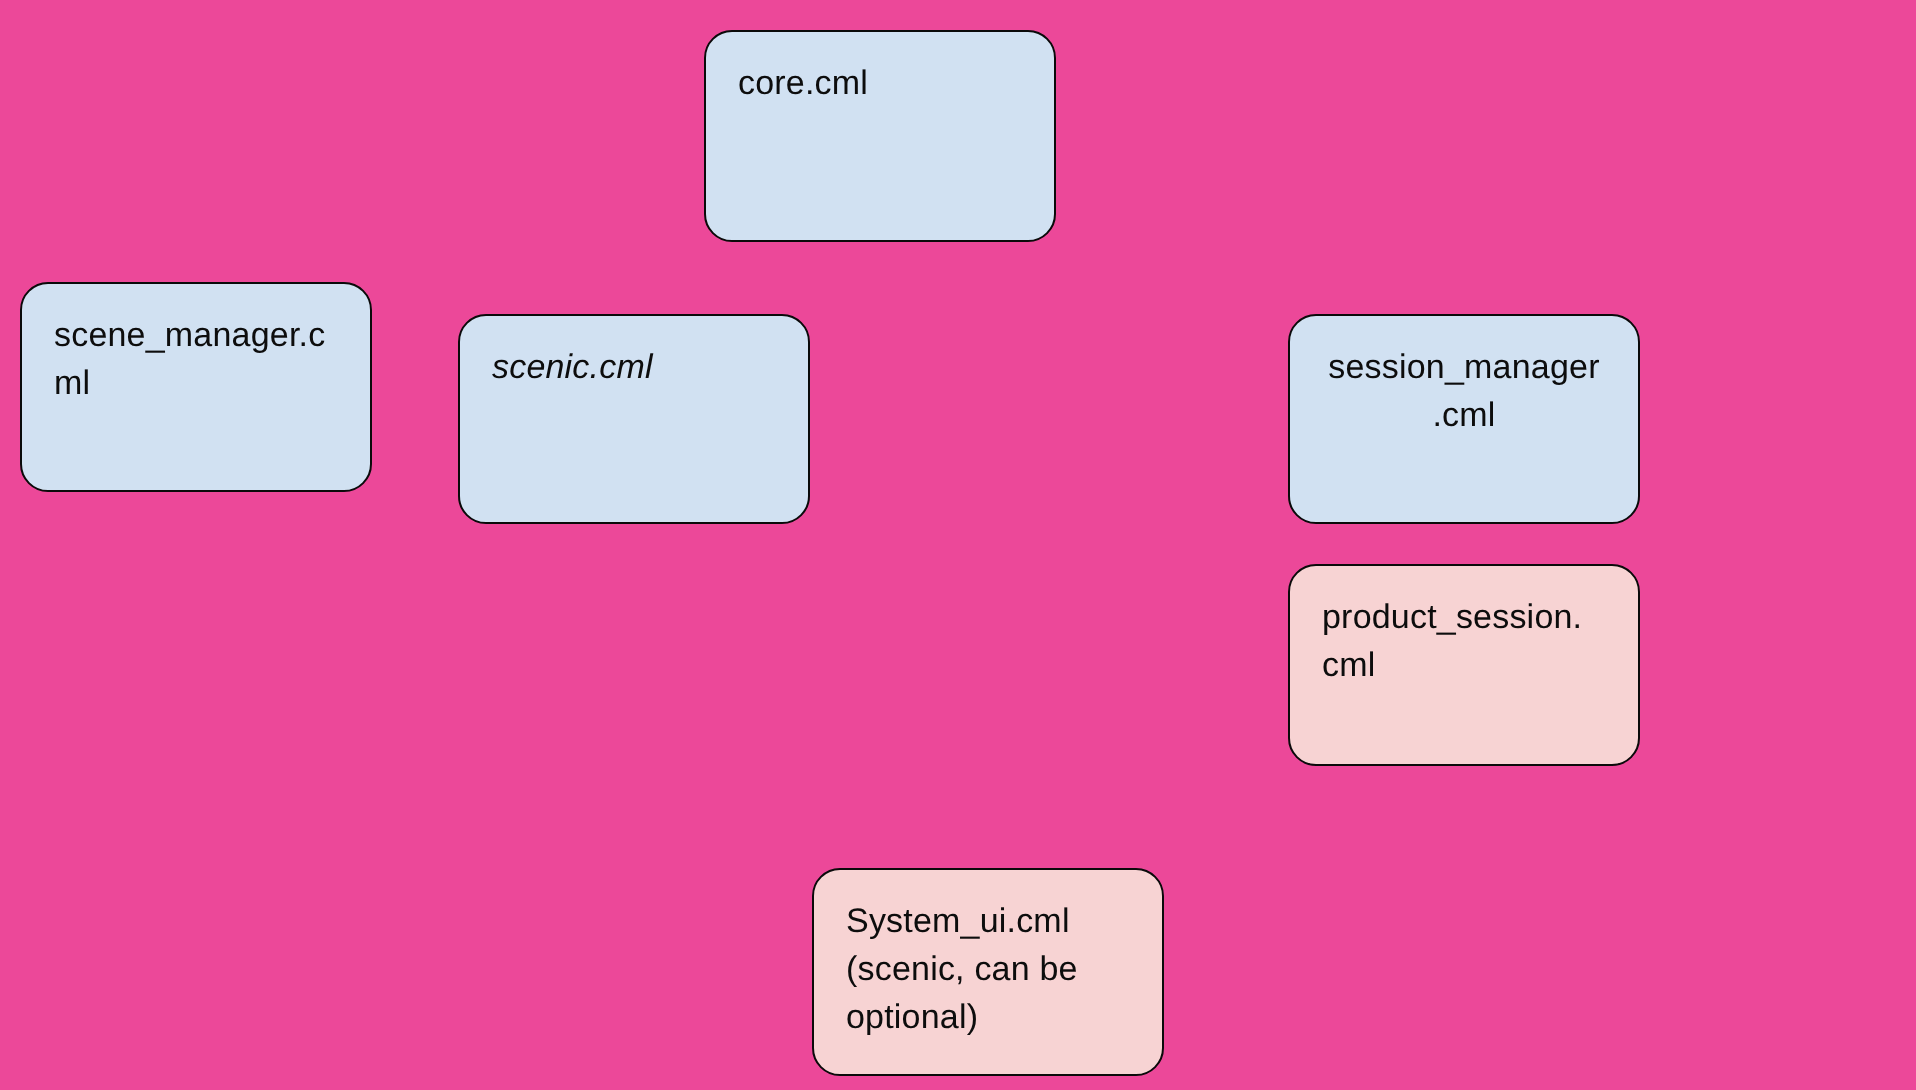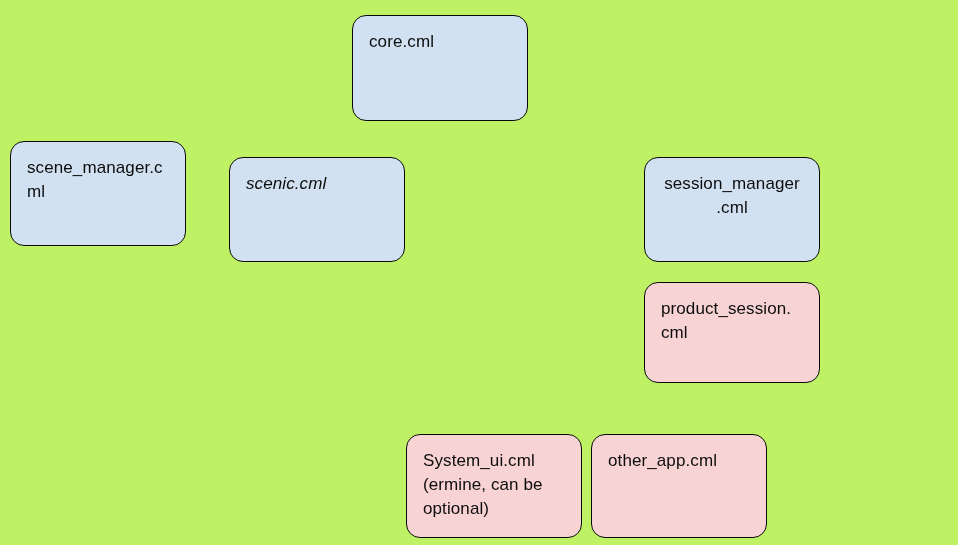--- a/index.html
+++ b/index.html
@@ -4,21 +4,21 @@
 <style>
   html, body {
     margin: 0;
     padding: 0;
     background: #000000;
   }
   #canvas {
     position: relative;
     width: 958px;
     height: 545px;
-    background: #bef264;
+    background: #ec4899;
     overflow: hidden;
     font-family: "Liberation Sans", sans-serif;
   }
   .node {
     position: absolute;
     box-sizing: border-box;
     border-radius: 14px;
     border: 1px solid #111111;
     padding: 14px 16px 0 16px;
     font-size: 17px;
@@ -53,19 +53,18 @@
 
   <div class="node blue" id="node-scenic">scenic.cml</div>
 
   <div class="node blue" id="node-session-manager">session_manager
 .cml</div>
 
   <div class="node pink" id="node-product-session">product_session.
 cml</div>
 
   <div class="node pink" id="node-system-ui">System_ui.cml
-(ermine, can be
+(scenic, can be
 optional)</div>
 
-  <div class="node pink" id="node-other-app">other_app.cml</div>
 
 
 </div>
 
 </body></html>

